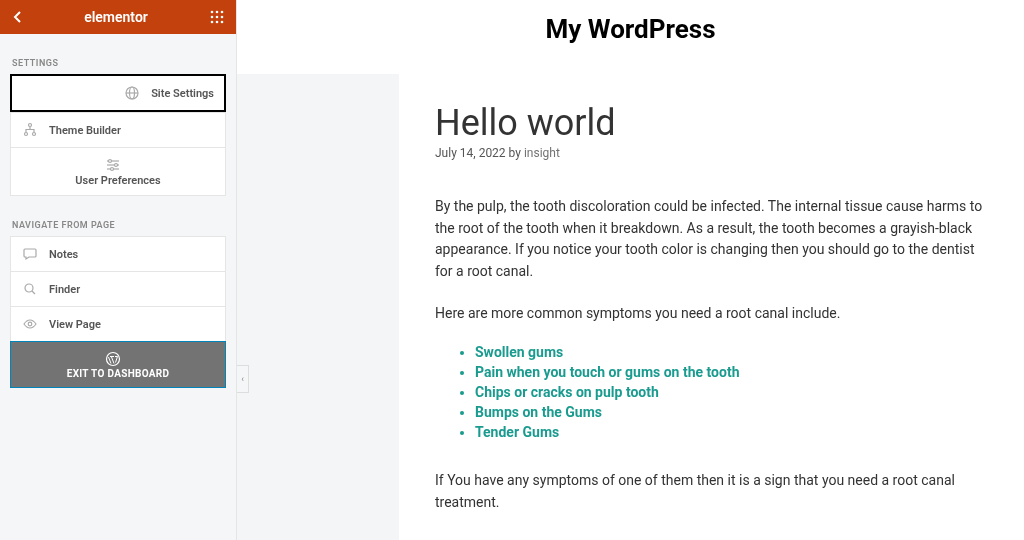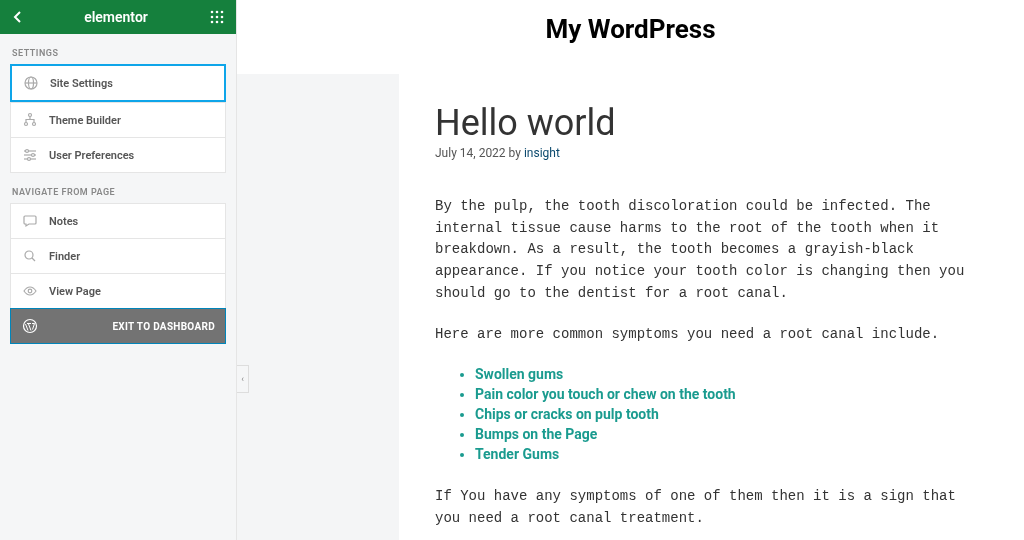--- a/index.html
+++ b/index.html
@@ -1,41 +1,41 @@
 <!DOCTYPE html>
 <html><head>
   <meta charset="utf-8">
   <style>
     * { margin: 0; padding: 0; box-sizing: border-box; font-family: -apple-system, BlinkMacSystemFont, "Segoe UI", Roboto, Arial, sans-serif; }
     body { background: #fff; width: 1024px; height: 540px; overflow: hidden; position: relative; }
     .app { display: flex; height: 100%; }
     .sidebar { width: 237px; background: #f5f6f7; display: flex; flex-direction: column; border-right: 1px solid #e5e5e5; }
-    .sidebar-header { background: #15803d; height: 34px; display: flex; align-items: center; justify-content: space-between; padding: 0 12px; color: #fff; }
+    .sidebar-header { background: #c2410c; height: 34px; display: flex; align-items: center; justify-content: space-between; padding: 0 12px; color: #fff; }
     .back-chevron { color: #fff; cursor: pointer; }
     .brand { font-weight: 600; font-size: 14px; color: #fff; }
     .apps-icon { cursor: pointer; }
-    .section-label { font-size: 9px; font-weight: 600; color: #888; letter-spacing: 0.5px; padding: 14px 12px 6px; text-transform: uppercase; }
+    .section-label { font-size: 9px; font-weight: 600; color: #888; letter-spacing: 0.5px; padding: 24px 12px 6px; text-transform: uppercase; }
     .menu-list { padding: 0 10px; }
     .menu-item { display: flex; align-items: center; background: #fff; border: 1px solid #e5e5e5; border-bottom: none; padding: 8px 10px; cursor: pointer; }
-    .menu-item:last-child { border-bottom: 1px solid #e5e5e5; }
-    .menu-item.highlighted { border: 2px solid #0ea5e9; }
+    .menu-item:last-child { border-bottom: 1px solid #e5e5e5; flex-direction: column; }
+    .menu-item.highlighted { border: 2px solid #000000; justify-content: flex-end; }
     .menu-item .icon { width: 18px; height: 18px; margin-right: 10px; display: flex; align-items: center; justify-content: center; color: #888; }
     .menu-item .label { font-size: 11px; color: #555; font-weight: 600; }
     .menu-item.primary { background: #737373; color: #fff; border-color: #0085ba; justify-content: space-between; }
     .menu-item.primary .icon { color: #fff; }
     .menu-item.primary .label { color: #fff; text-transform: uppercase; font-weight: 700; font-size: 10px; letter-spacing: 0.3px; }
     .collapse-handle { position: absolute; left: 237px; top: 365px; width: 12px; height: 28px; background: #f5f6f7; border: 1px solid #ddd; border-left: none; display: flex; align-items: center; justify-content: center; cursor: pointer; font-size: 9px; color: #888; }
     .preview { flex: 1; background: #fff; overflow: auto; }
     .site-title { text-align: center; font-size: 26px; font-weight: 700; padding: 14px 0; color: #000; }
     .content-area { margin: 16px 0 0 162px; background: #fff; padding: 28px 36px; }
     .post-title { font-size: 36px; font-weight: 400; color: #333; margin-bottom: 2px; }
     .post-meta { font-size: 12px; color: #555; margin-bottom: 36px; }
-    .post-meta a { color: #0c4a6e; text-decoration: none; }
-    .post-body p { font-size: 14px; color: #333; line-height: 1.55; margin-bottom: 20px; font-family: Liberation Mono, monospace; }
-    .post-body ul { padding-left: 40px; margin-bottom: 24px; }
+    .post-meta a { color: #737373; text-decoration: none; }
+    .post-body p { font-size: 14px; color: #333; line-height: 1.55; margin-bottom: 20px; }
+    .post-body ul { padding-left: 40px; margin-bottom: 30px; }
     .post-body li { font-size: 14px; color: #1a9b8f; font-weight: 700; margin-bottom: 4px; }
     .preview-bg { background: #f4f5f6; min-height: calc(100% - 56px); }
     svg { display: block; }
   </style>
 </head>
 <body>
 
 <div class="app">
   <aside class="sidebar">
     <div class="sidebar-header">
@@ -150,23 +150,23 @@
         <div class="post-meta">
           <span>July 14, 2022</span> 
           <span>by</span> 
           <a href="#">insight</a>
         </div>
         <div class="post-body">
           <p>By the pulp, the tooth discoloration could be infected. The internal tissue cause harms to the root of the tooth when it breakdown. As a result, the tooth becomes a grayish-black appearance. If you notice your tooth color is changing then you should go to the dentist for a root canal.</p>
           <p>Here are more common symptoms you need a root canal include.</p>
           <ul>
             <li>Swollen gums</li>
-            <li>Pain color you touch or chew on the tooth</li>
+            <li>Pain when you touch or gums on the tooth</li>
             <li>Chips or cracks on pulp tooth</li>
-            <li>Bumps on the Page</li>
+            <li>Bumps on the Gums</li>
             <li>Tender Gums</li>
           </ul>
           <p>If You have any symptoms of one of them then it is a sign that you need a root canal treatment.</p>
         </div>
       </article>
     </div>
   </main>
 </div>
 
 </body></html>

